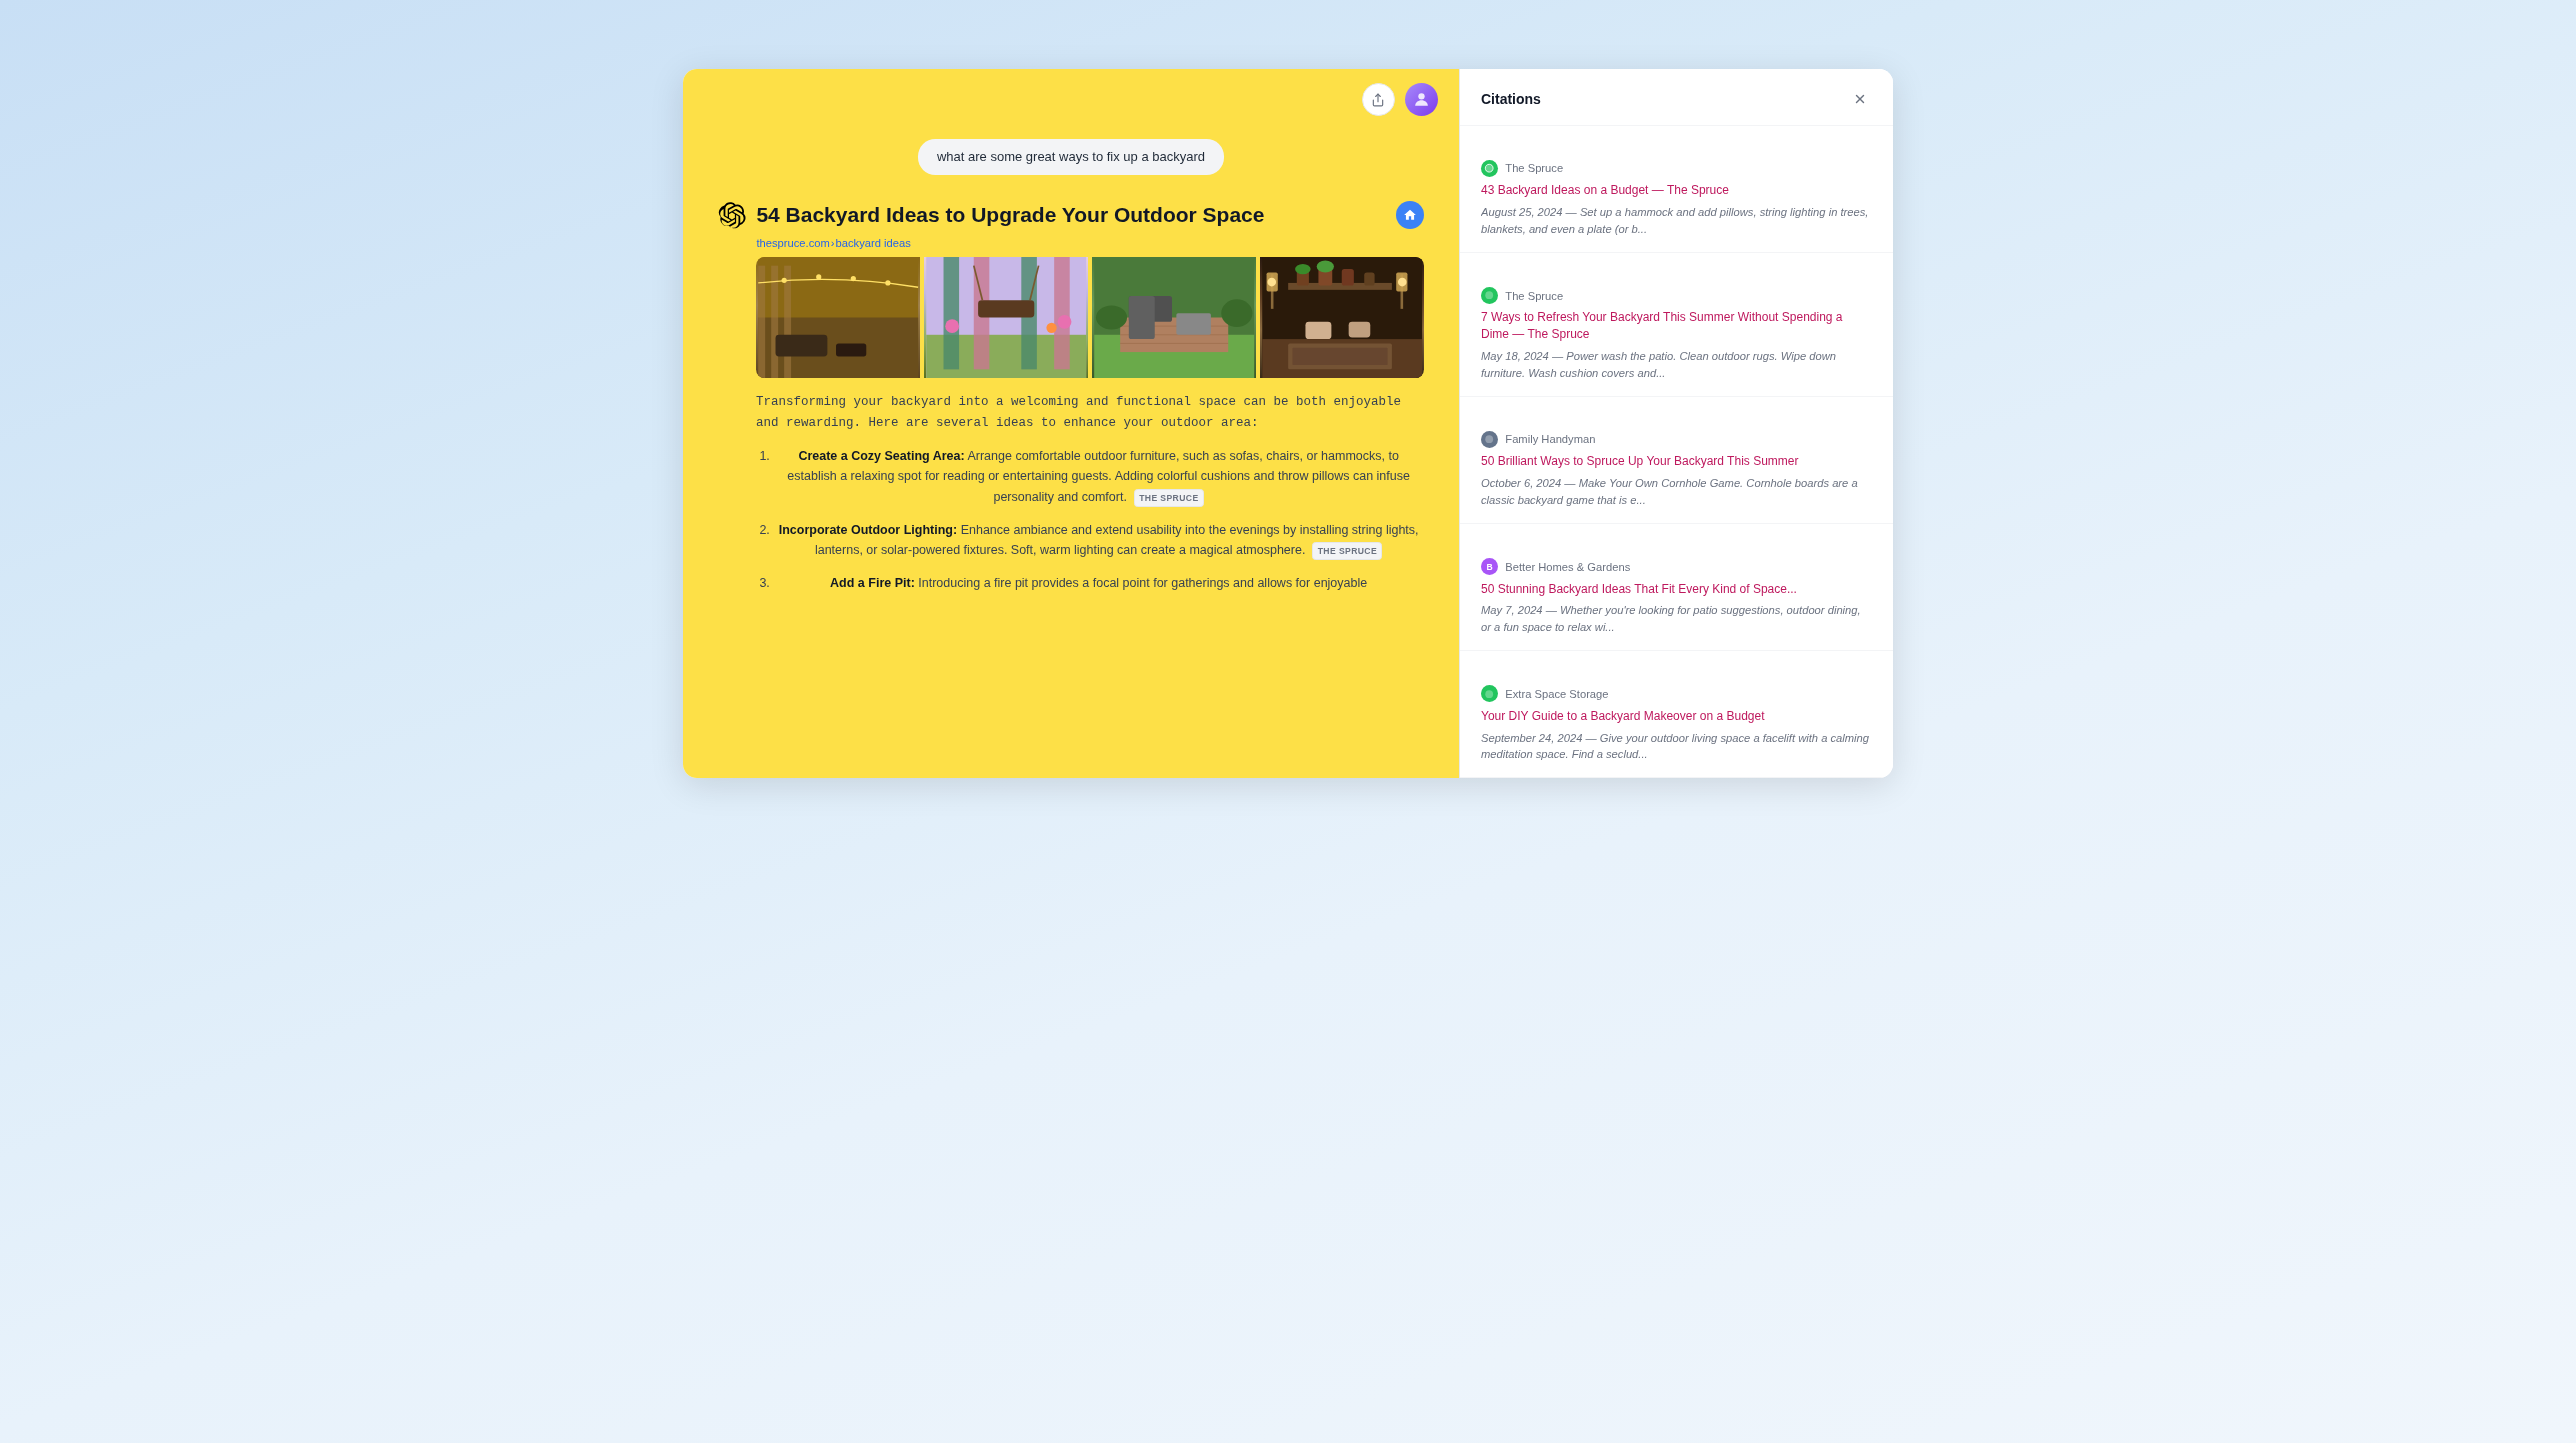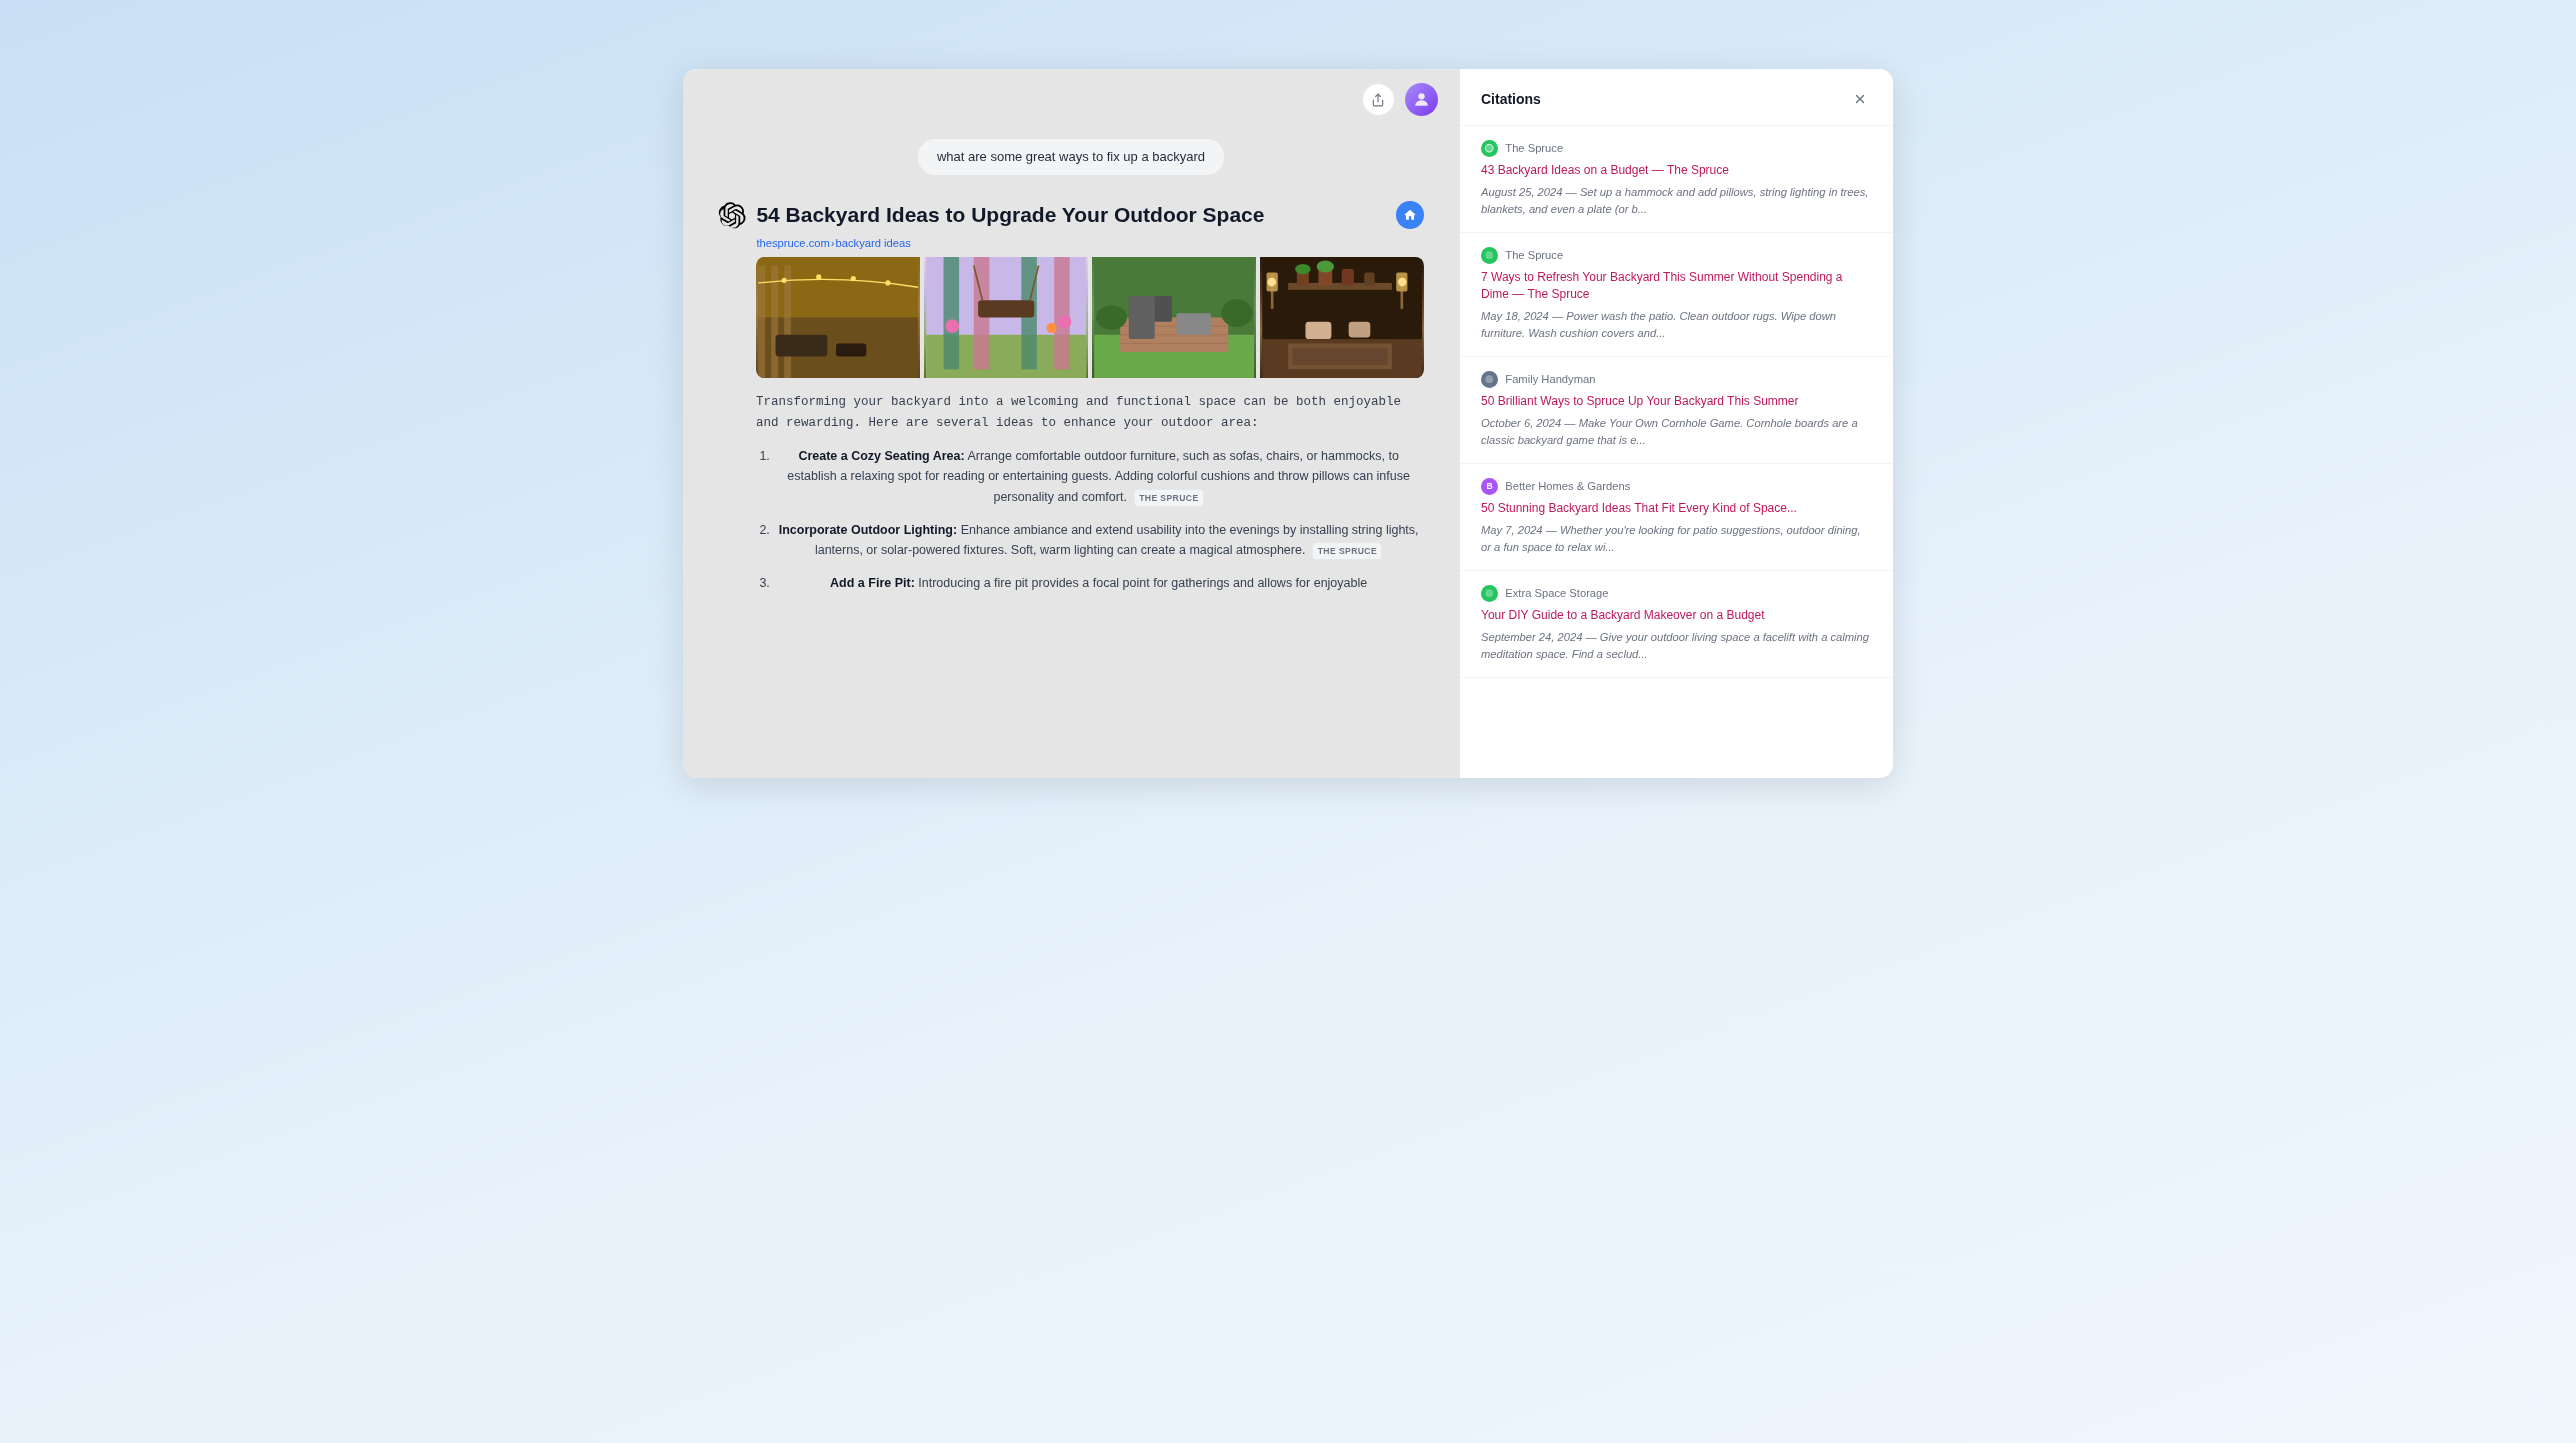--- a/index.html
+++ b/index.html
@@ -21,21 +21,21 @@
       border-radius: 14px;
       box-shadow: 0 7px 35px rgba(0,0,0,0.12);
       overflow: hidden;
       margin-top: 52px;
     }
     
     .main-area {
       flex: 1;
       display: flex;
       flex-direction: column;
-      background: #e5e5e5;
+      background: #fde047;
       position: relative;
       overflow-y: auto;
     }
     .top-bar {
       display: flex;
       justify-content: flex-end;
       align-items: center;
       padding: 14px 21px;
       gap: 10.4px;
     }
@@ -193,20 +193,21 @@
     }
     
     .citations-panel {
       width: 434px;
       flex-shrink: 0;
       border-left: 0.9px solid #e5e7eb;
       background: white;
       display: flex;
       flex-direction: column;
       overflow-y: auto;
+      justify-content: space-between;
     }
     .citations-header {
       display: flex;
       align-items: center;
       justify-content: space-between;
       padding: 17.3px 21px 14px;
       border-bottom: 0.9px solid #f3f4f6;
     }
     .citations-title {
       font-size: 14px;

